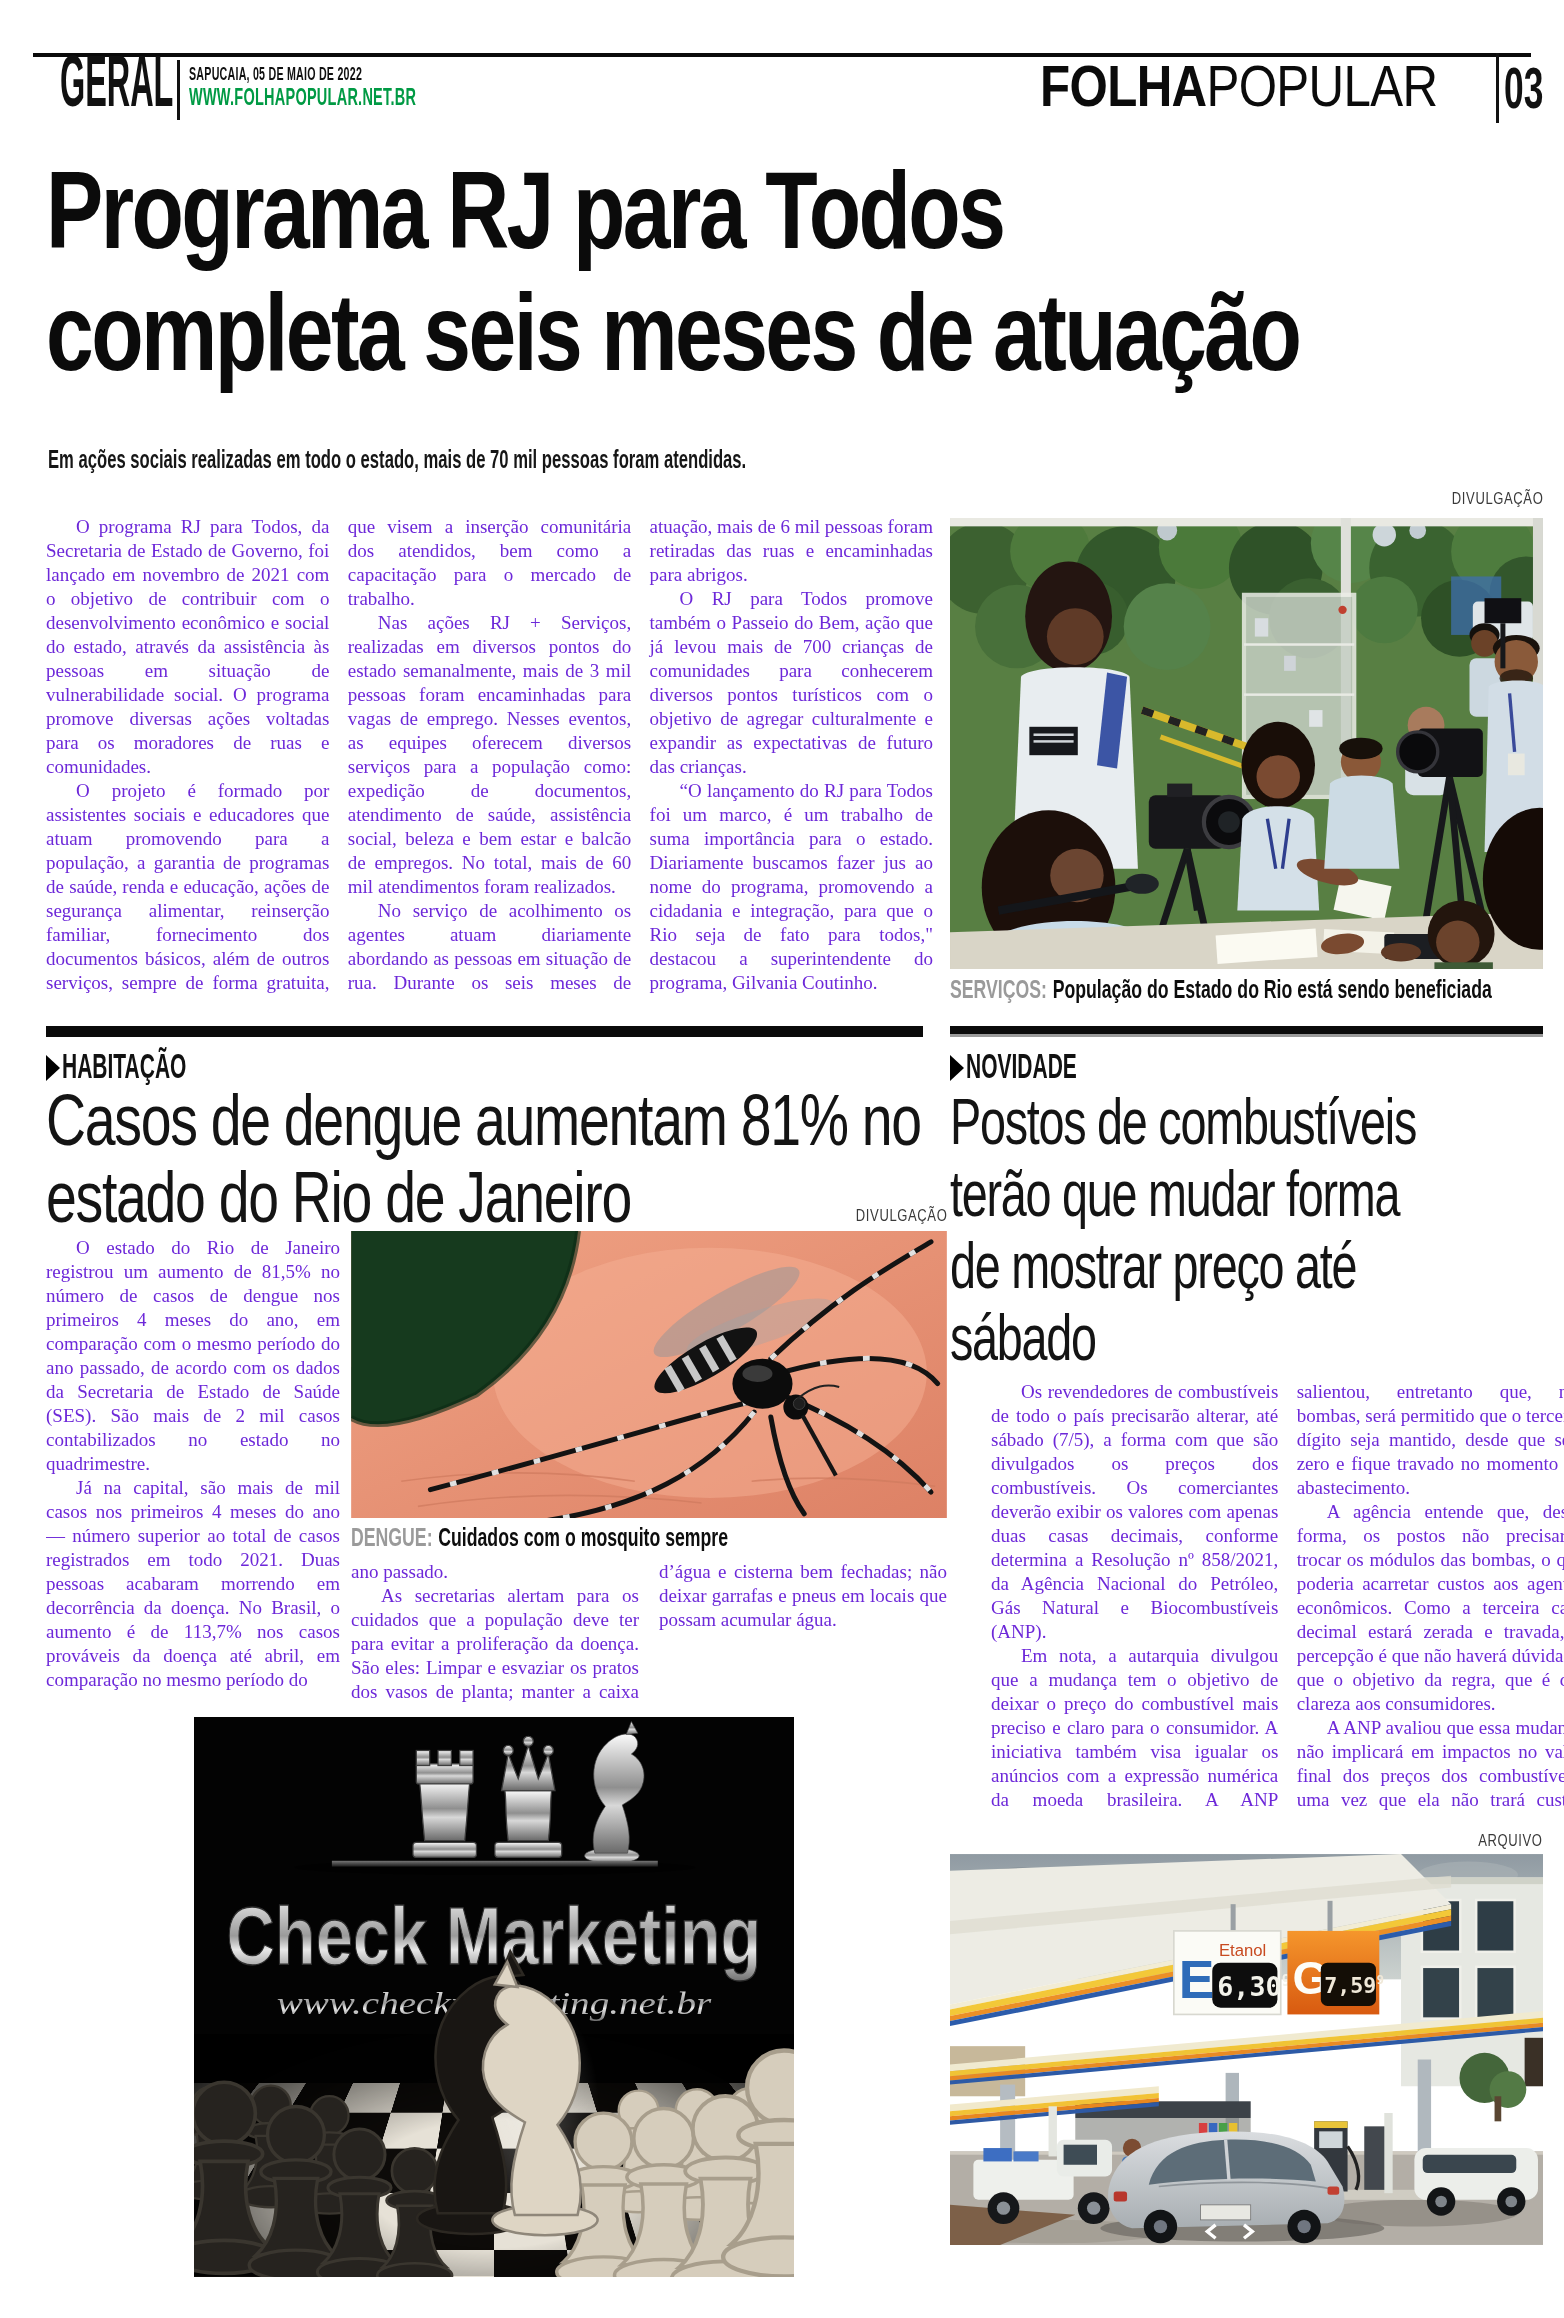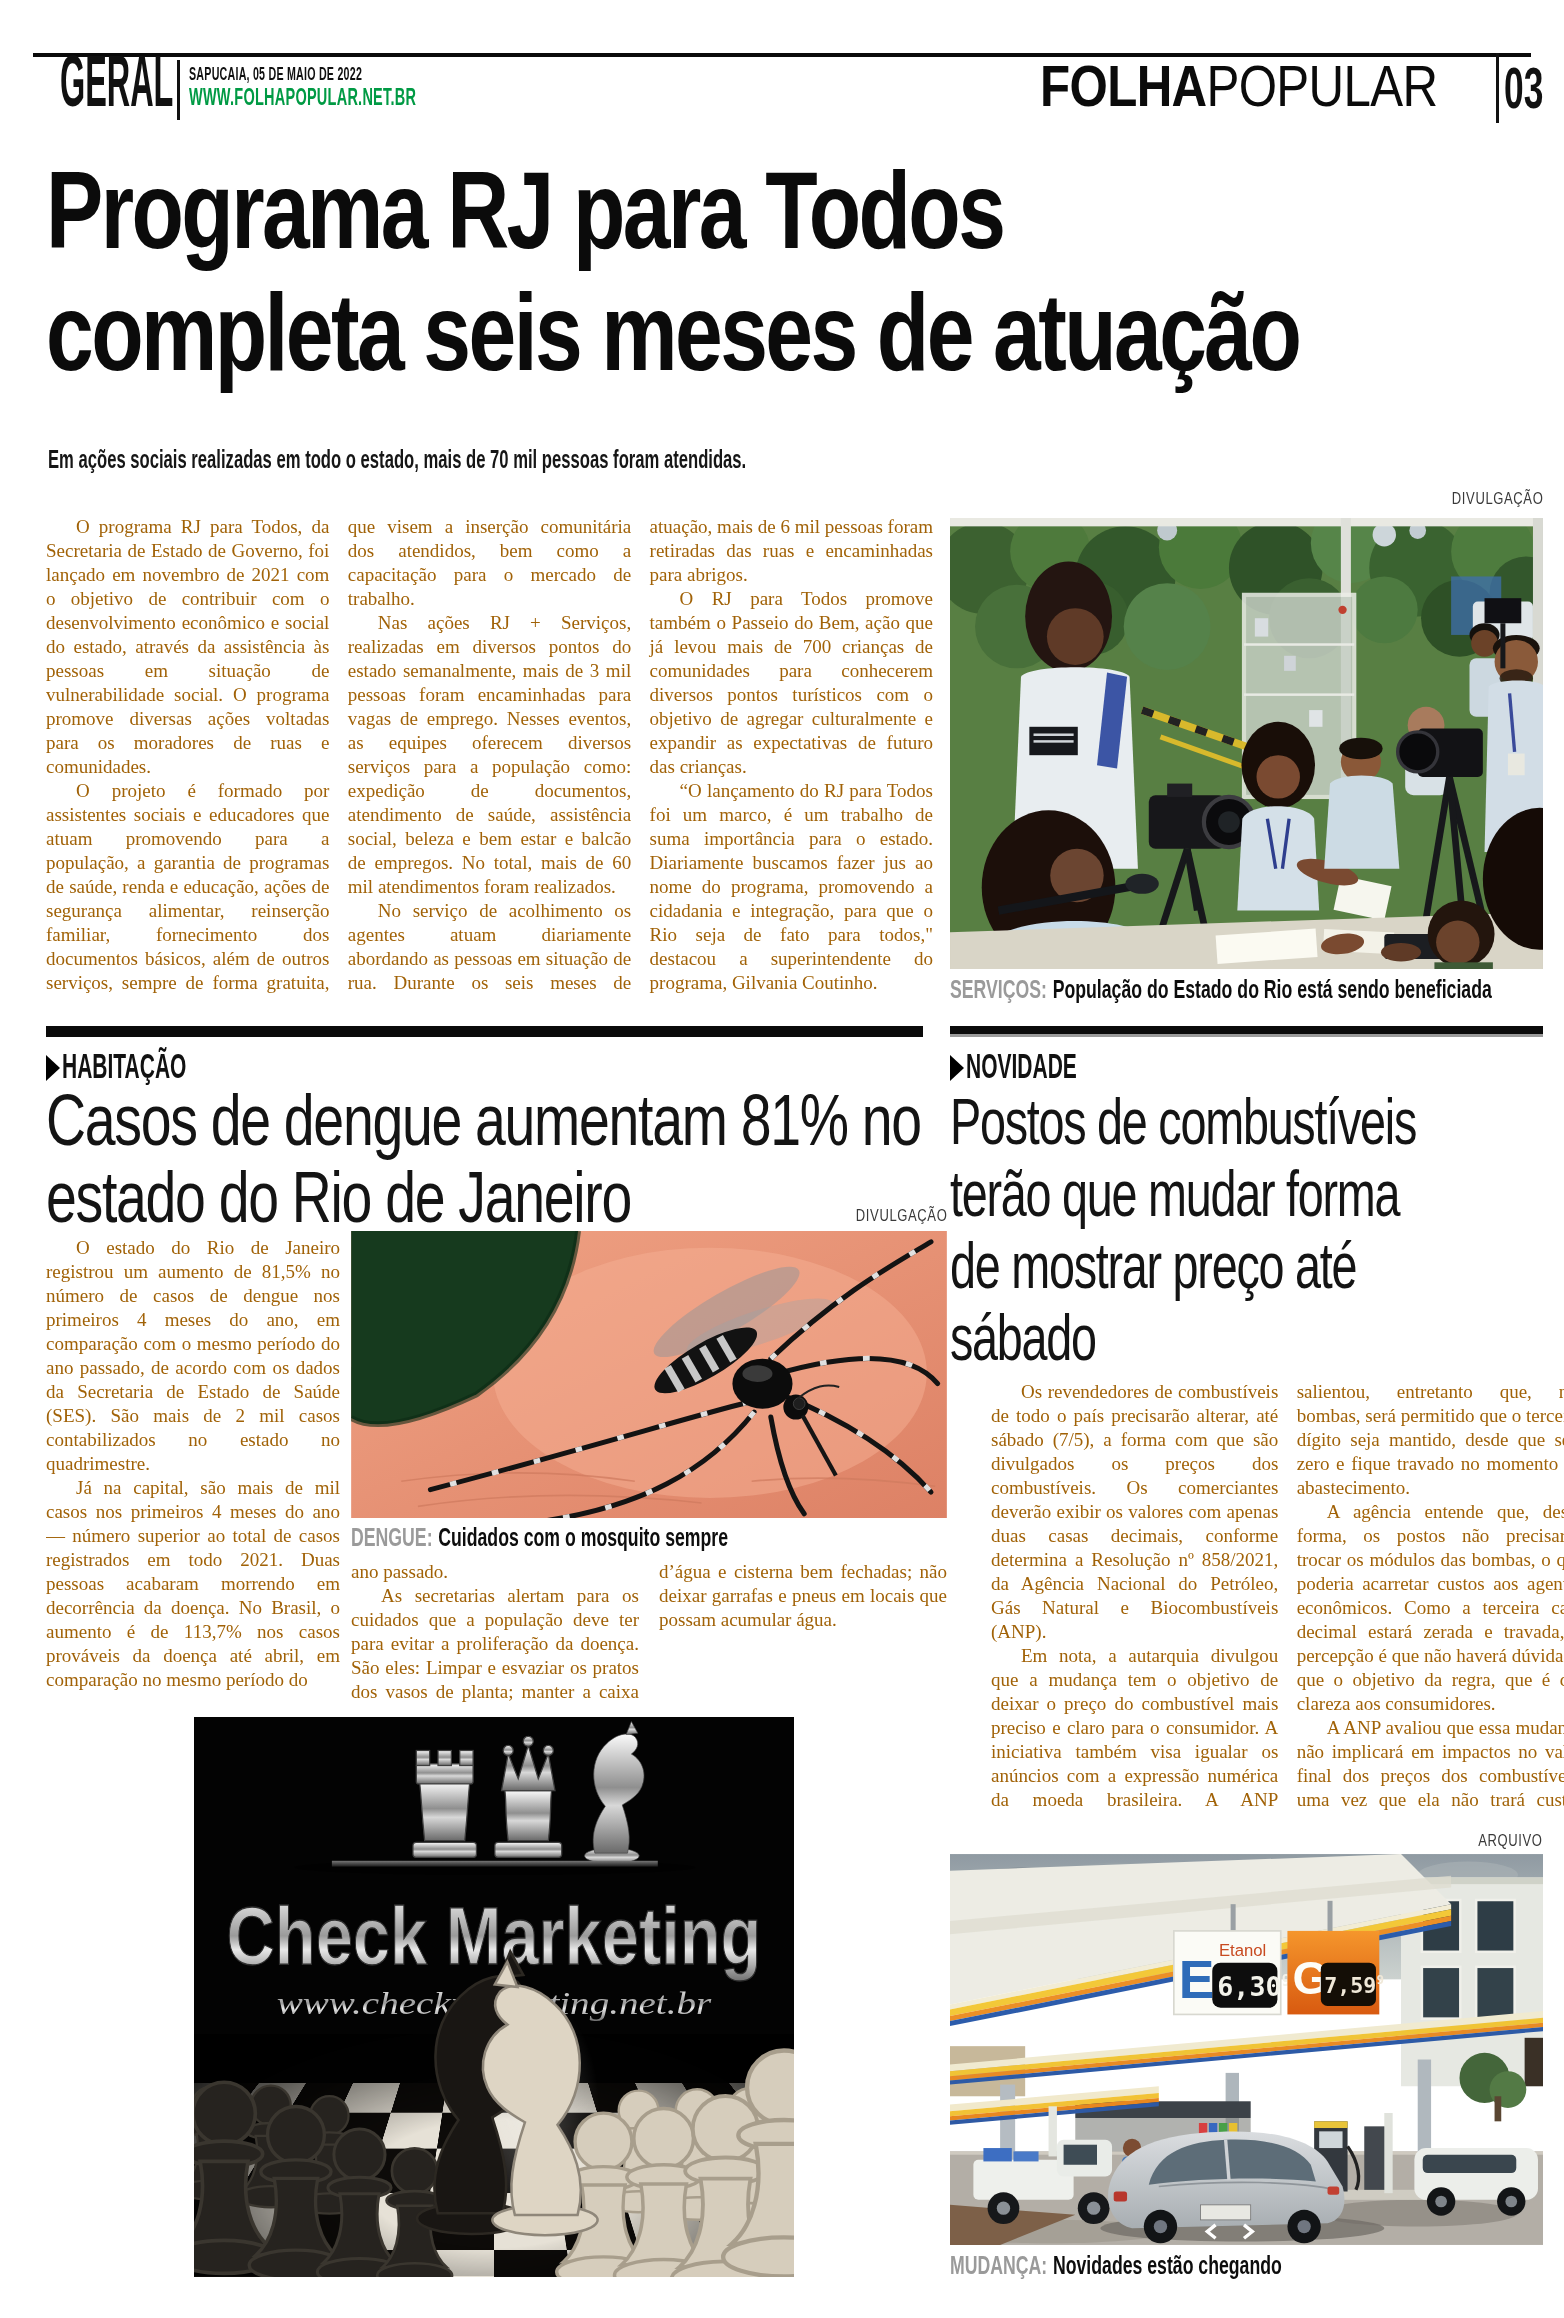--- a/index.html
+++ b/index.html
@@ -8,21 +8,21 @@
   .abs{position:absolute;}
   .cond{display:inline-block;transform-origin:left top;white-space:nowrap;}
   .cond-r{display:inline-block;transform-origin:right center;white-space:nowrap;}
   .rule{background:#0a0a0a;}
   
   .headline-xl{font-weight:bold;font-size:110px;line-height:122px;letter-spacing:-3.3px;color:#0b0b0b;}
   .headline-l{font-weight:normal;font-size:72px;line-height:77px;letter-spacing:-1.7px;color:#141414;}
   .headline-m{font-weight:normal;font-size:64px;line-height:72px;letter-spacing:-1.7px;color:#141414;}
   
   .body-cols{font-family:"Liberation Serif","DejaVu Serif",serif;font-size:19px;line-height:24px;
-             text-align:justify;color:#a16207;overflow:hidden;column-fill:auto;}
+             text-align:justify;color:#6d28d9;overflow:hidden;column-fill:auto;}
   .body-cols p{margin:0;text-indent:30px;}
   .no-first-indent p:first-child{text-indent:0;}
   
   .caption{font-weight:bold;font-size:26px;line-height:30px;}
   .cap-lead{color:#9a9a9a;margin-right:8.4px;}
   .cap-text{color:#0d0d0d;}
   .credit-row{text-align:right;}
   .credit-row .cond-r{font-size:16.7px;letter-spacing:0.8px;color:#3a3a3a;transform:scaleX(.78);}
   
   .section-label{white-space:nowrap;text-align:right;}
@@ -553,20 +553,15 @@
         <circle cx="424" cy="446" r="20" fill="#121416"></circle>
           <circle cx="424" cy="446" r="8" fill="#707680"></circle>
       </g>
       <g stroke="#fff" stroke-width="4" fill="none">
         <polyline points="318,444 308,452 318,460"></polyline>
         <polyline points="352,444 362,452 352,460"></polyline>
       </g>
     </svg>
   </div>
 
-  <div class="abs caption" style="left:950px;top:2250px;width:593px;">
-    <span class="cond" style="transform:scaleX(.68);">
-      <span class="cap-lead">MUDANÇA:</span><span class="cap-text">Novidades estão chegando</span>
-    </span>
-  </div>
 
 </div>
 
 
 </body></html>

